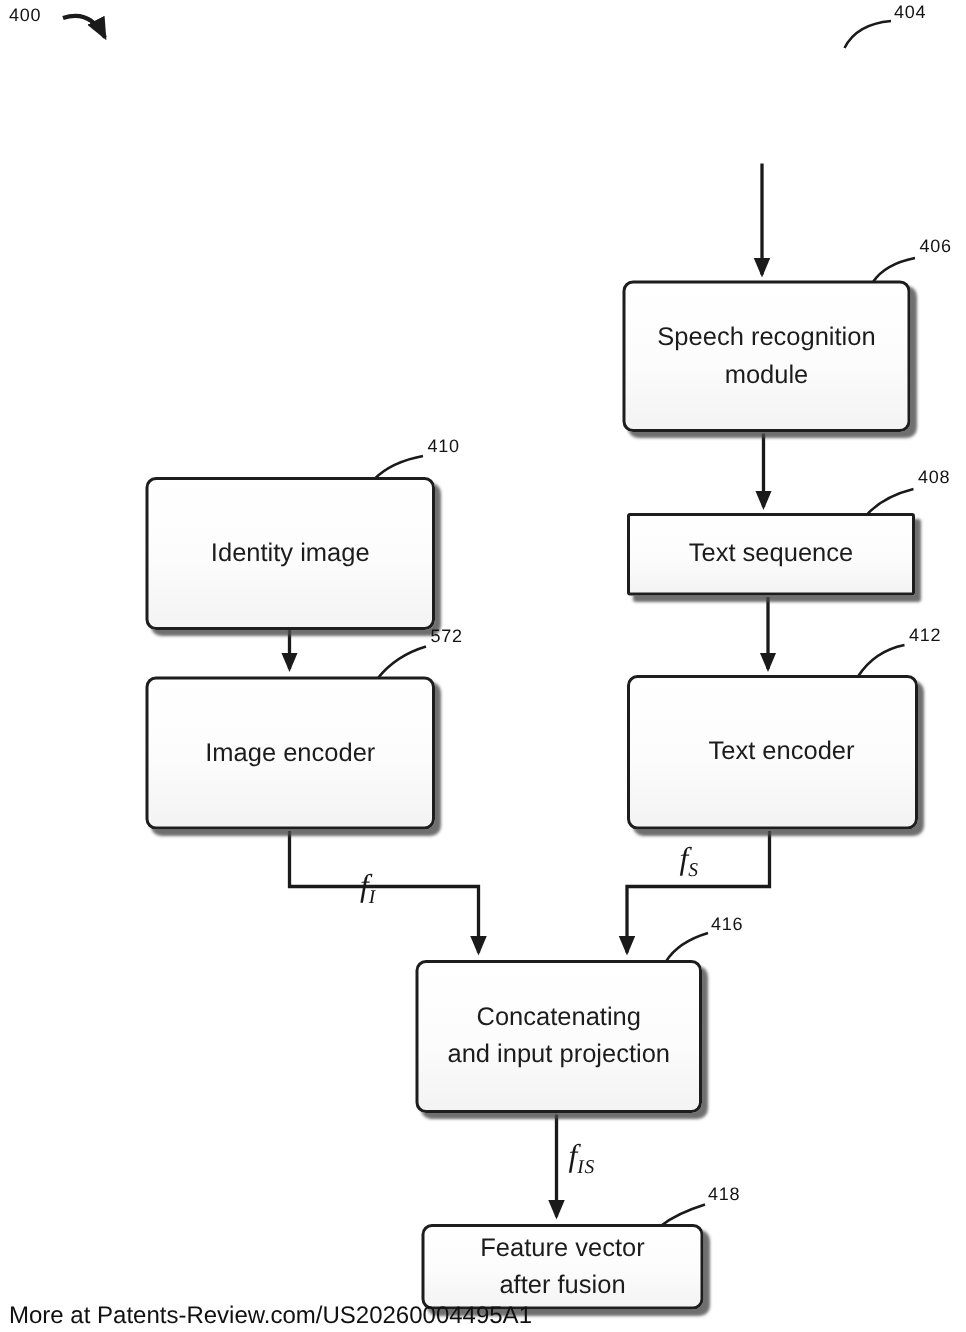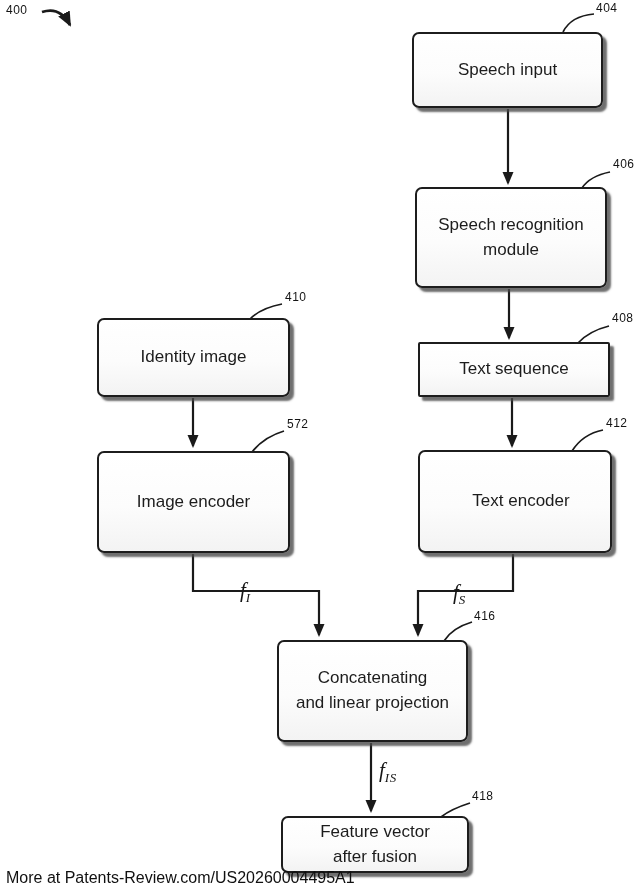--- a/index.html
+++ b/index.html
@@ -106,51 +106,50 @@
     <path d="M 609 326 Q 589 331 578 343" fill="none" stroke="#1a1a1a" stroke-width="1.7"></path>
     <path d="M 603 430 Q 583 434 572 451" fill="none" stroke="#1a1a1a" stroke-width="1.7"></path>
     <path d="M 282 304 Q 261 308 250 319" fill="none" stroke="#1a1a1a" stroke-width="1.7"></path>
     <path d="M 284 431 Q 264 437 252 452" fill="none" stroke="#1a1a1a" stroke-width="1.7"></path>
     <path d="M 472 622 Q 452 628 444 641" fill="none" stroke="#1a1a1a" stroke-width="1.7"></path>
     <path d="M 470 803 Q 451 809 441 817" fill="none" stroke="#1a1a1a" stroke-width="1.7"></path>
   </svg>
 
   <div class="ref-label" style="left:6px; top:3px;">400</div>
 
-  <div class="node" style="left:412px; top:32px; width:191px; height:76px;">Speech input</div>
   <div class="ref-label" style="left:596px; top:1px;">404</div>
 
   <div class="node" style="left:415px; top:187px; width:192px; height:101px;">Speech recognition
 module</div>
   <div class="ref-label" style="left:613px; top:157px;">406</div>
 
   <div class="node square" style="left:418px; top:342px; width:192px; height:55px;">Text sequence</div>
   <div class="ref-label" style="left:612px; top:311px;">408</div>
 
   <div class="node" style="left:418px; top:450px; width:194px; height:103px;padding-left:12px;">Text encoder</div>
   <div class="ref-label" style="left:606px; top:416px;">412</div>
 
-  <div class="node" style="left:97px; top:318px; width:193px; height:79px;">Identity image</div>
+  <div class="node" style="left:97px; top:318px; width:193px; height:102px;">Identity image</div>
   <div class="ref-label" style="left:285px; top:290px;">410</div>
 
   <div class="node" style="left:97px; top:451px; width:193px; height:102px;">Image encoder</div>
   <div class="ref-label" style="left:287px; top:417px;">572</div>
 
   <div class="node" style="left:277px; top:640px; width:191px; height:102px;">Concatenating
-and linear projection</div>
+and input projection</div>
   <div class="ref-label" style="left:474px; top:609px;">416</div>
 
   <div class="node" style="left:281px; top:816px; width:188px; height:57px;">Feature vector
 after fusion</div>
   <div class="ref-label" style="left:472px; top:789px;text-align:center;">418</div>
 
   <div class="edge-label" style="left:240px; top:560px;margin-top:18px;">
     <span>f</span><span class="sub">I</span>
   </div>
-  <div class="edge-label" style="left:453px; top:560px;margin-top:20px;">
+  <div class="edge-label" style="left:453px; top:560px;">
     <span>f</span><span class="sub">S</span>
   </div>
   <div class="edge-label" style="left:379px; top:758px;">
     <span>f</span><span class="sub">IS</span>
   </div>
 
   <div id="watermark">More at Patents-Review.com/US20260004495A1</div>
 
 </div>
 

